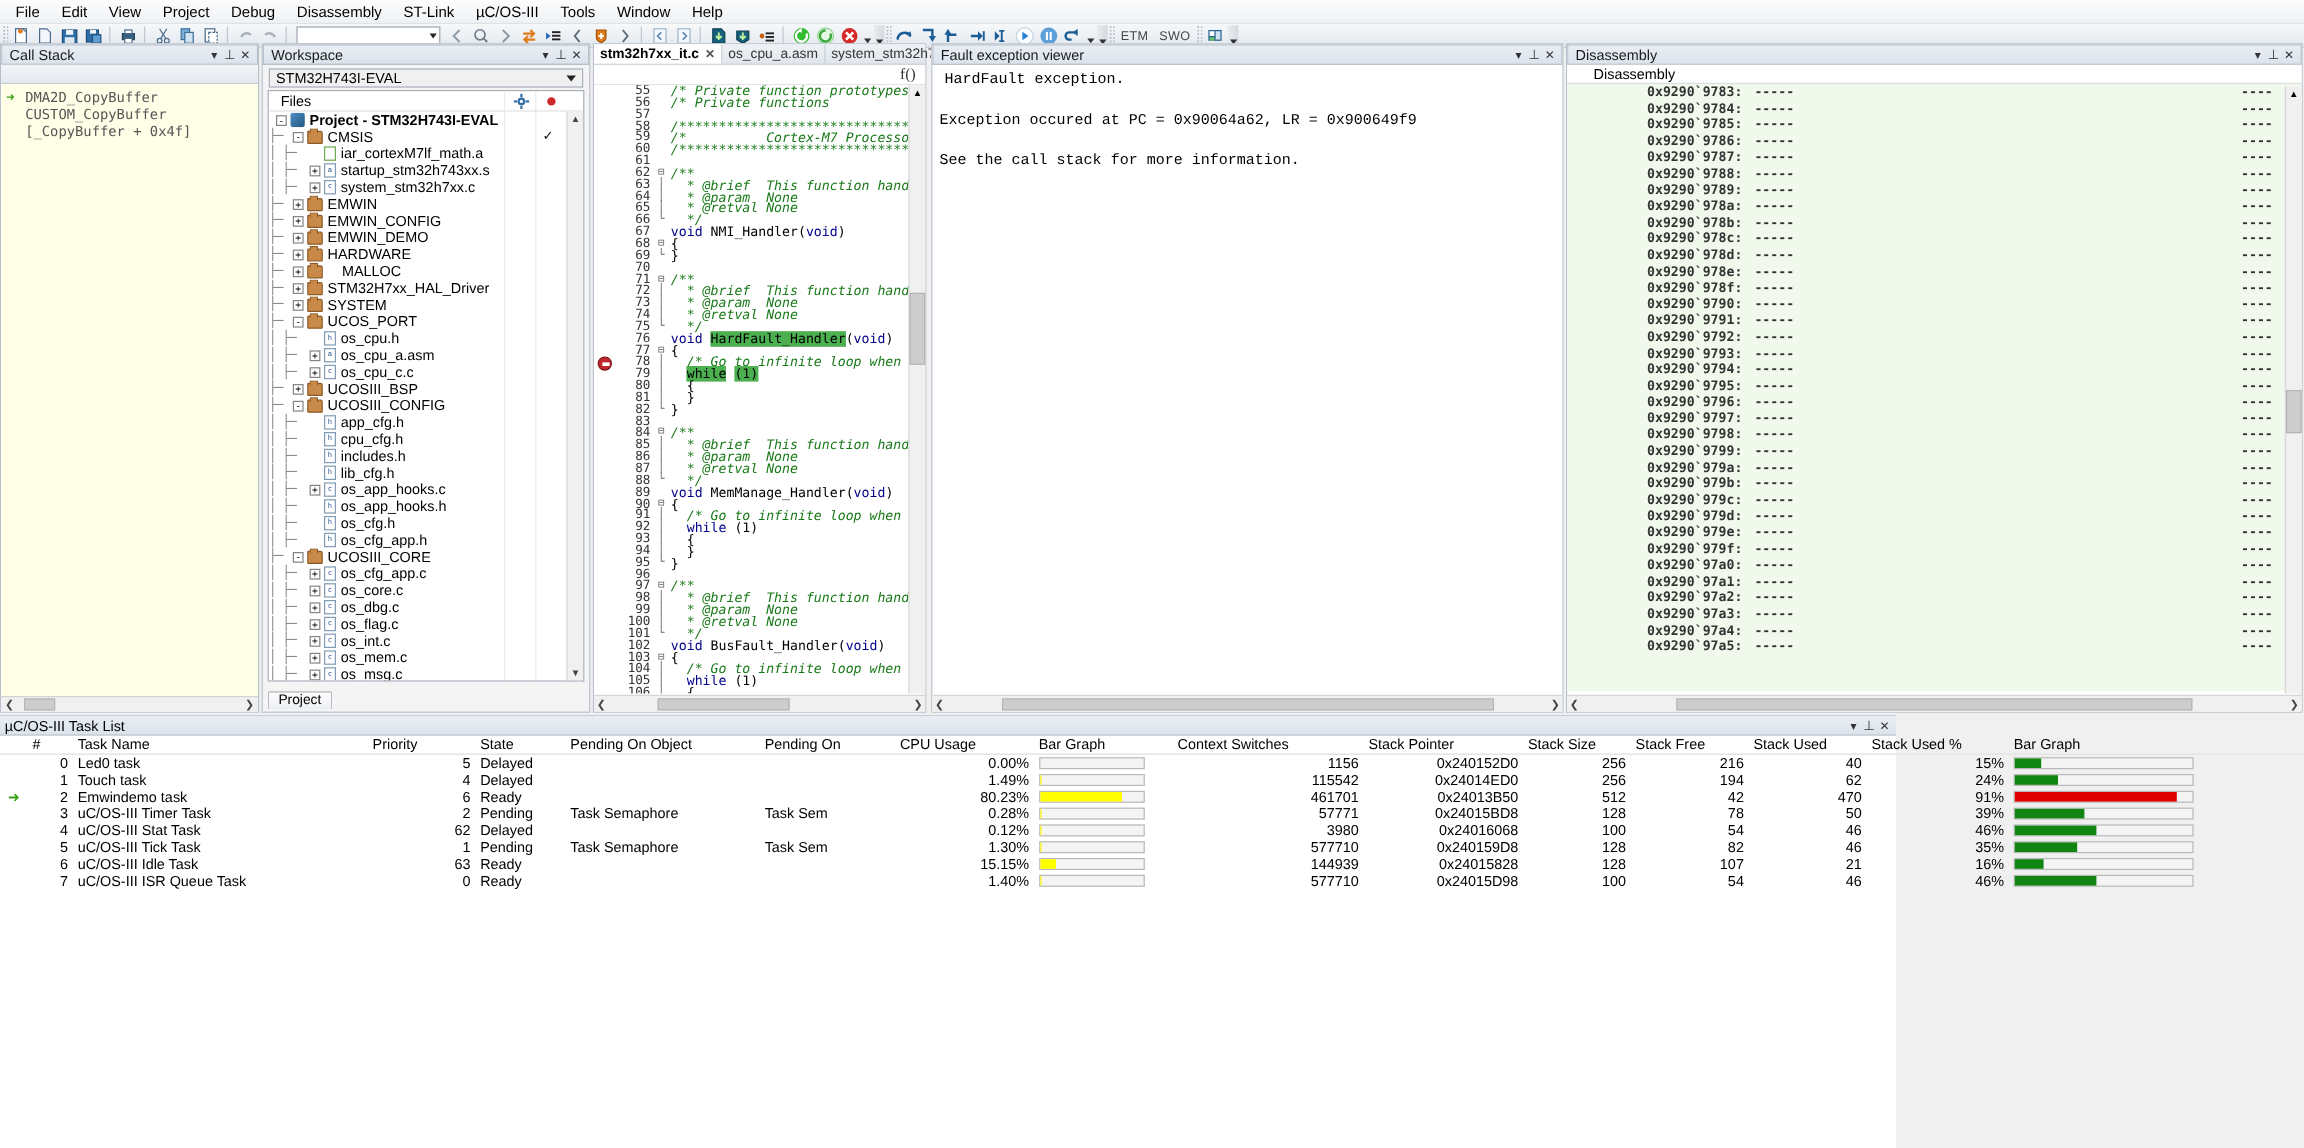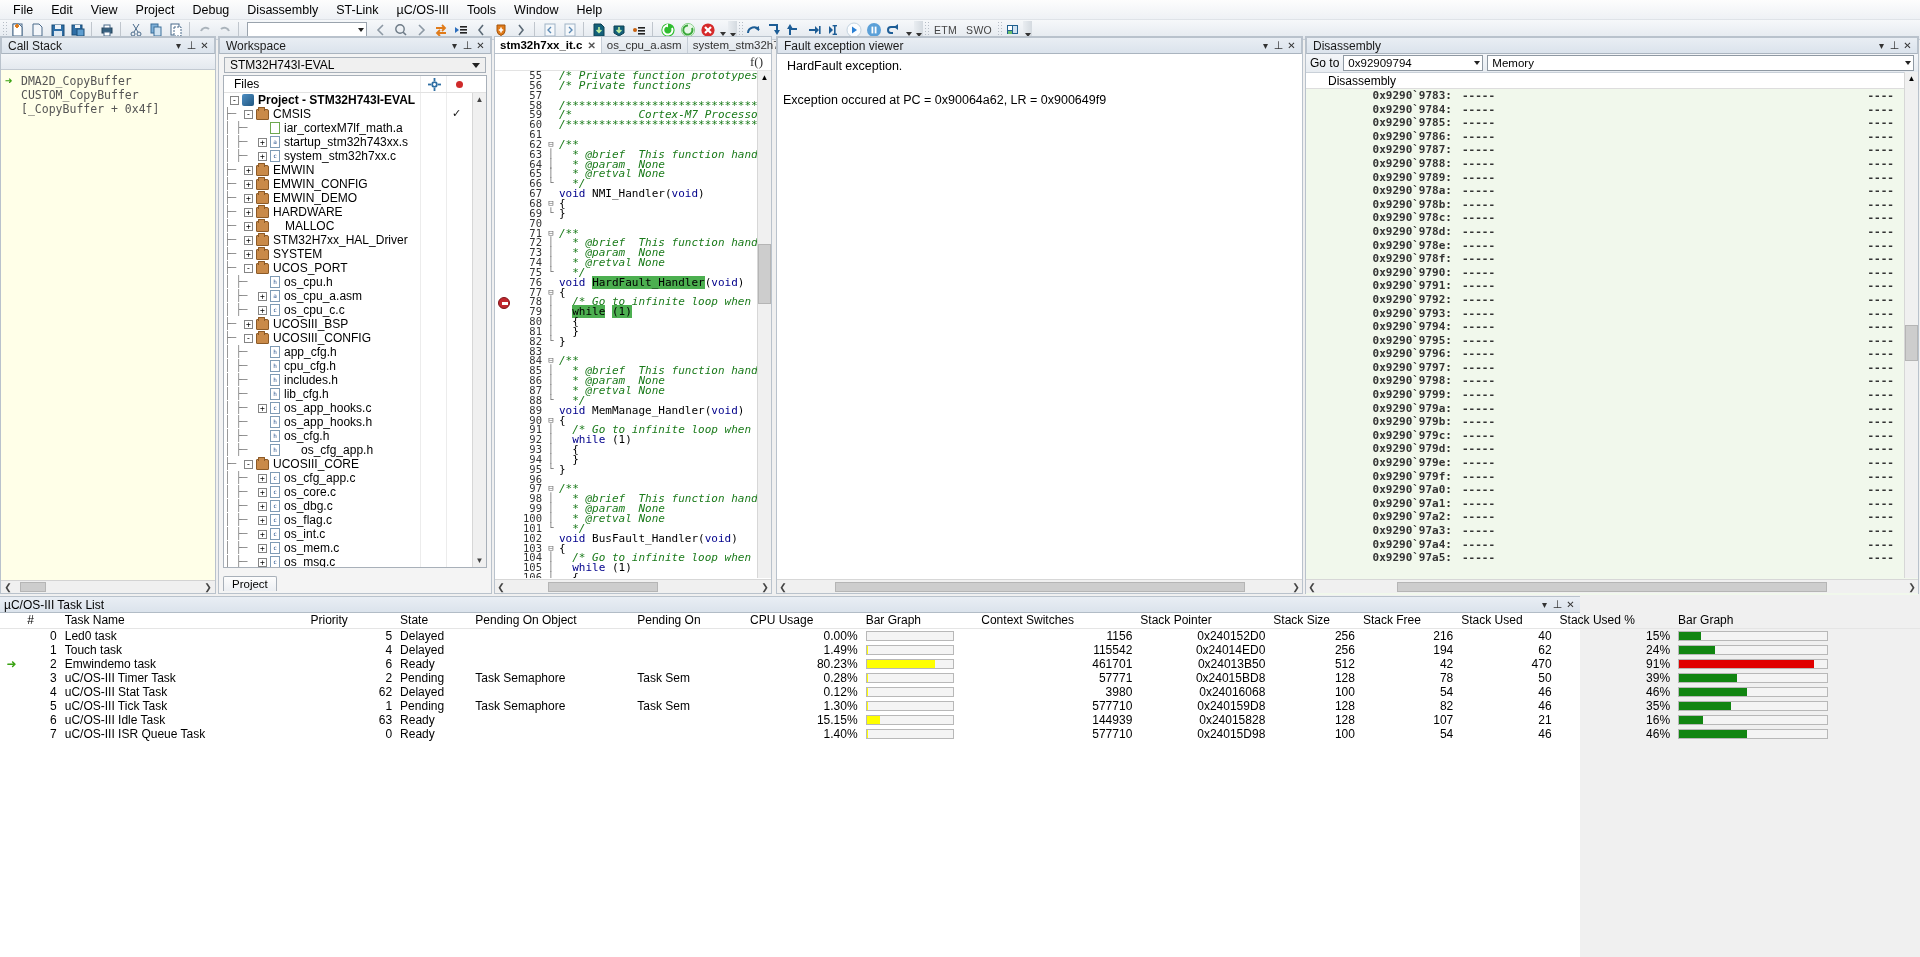--- a/index.html
+++ b/index.html
@@ -123,21 +123,21 @@
   .c-txt { color:#000; }
   .c-hl  { background:#4caf50; color:#000; }
   .ed-vscroll{ position:absolute; right:0; top:34px; bottom:15px; width:14px; background:#f0f0f0; border-left:1px solid #d7d7d7;}
   .ed-hscroll{ position:absolute; left:0; right:0; bottom:0; height:14px; background:#f0f0f0; border-top:1px solid #d7d7d7; display:flex; align-items:center; justify-content:space-between;}
   .bp-dot { position:absolute; left:3px; width:12px; height:12px; border-radius:50%; background:#c1272d; border:1px solid #7d1419;}
   .bp-dot:after{content:"";position:absolute;left:3px;top:4px;width:6px;height:3px;background:#fff;}
 
   
   #faultviewer { left:776px; top:36px; width:527px; height:558px; border:1px solid #b9c2cc; background:#fff;}
   .fv-body { padding:4px 2px 0 4px; font-size:12.5px; }
-  .fv-line { padding:1px 2px; line-height:15px; }
+  .fv-line { padding:1px 2px; line-height:15px;font-family:Liberation Mono, monospace; }
   .fv-line.sel { background:#808080; color:#fff; padding-left:6px;}
   .fv-scroll-h { position:absolute; left:0; right:0; bottom:0; height:14px; background:#f0f0f0; border-top:1px solid #d7d7d7; display:flex; align-items:center; justify-content:space-between;}
 
   
   #disasm { left:1305px; top:36px; width:614px; height:558px; border:1px solid #b9c2cc; background:#fff;}
   .da-bar { height:19px; background:linear-gradient(#f4f6f9,#e7ecf1); border-bottom:1px solid #c9d0d8; display:flex; align-items:center; gap:4px; padding:0 4px;}
   .da-bar .lbl { font-size:12px; }
   .da-combo { width:140px; height:16px; background:#fff; border:1px solid #8f99a3; display:flex; align-items:center; padding:0 2px 0 4px; font-size:11.5px;}
   .da-combo .sp{flex:1}
   .da-combo .car{border-left:3px solid transparent;border-right:3px solid transparent;border-top:4px solid #222;}
@@ -677,21 +677,21 @@
             <span style="display: inline-block; width: 9px;"></span>
             <span style="width: 3px; display: inline-block;"></span>
             <span class="fileico">h</span>
             <span style="margin-left: 4px;">os_cfg.h</span>
           </div>
           <div class="trow">
             <span class="lead" style="display: inline-block; width: 34px;">│ ├─</span>
             <span style="display: inline-block; width: 9px;"></span>
             <span style="width: 3px; display: inline-block;"></span>
             <span class="fileico">h</span>
-            <span style="margin-left: 21px;">os_cfg_app.h</span>
+            <span style="margin-left: 4px;">os_cfg_app.h</span>
           </div>
           <div class="trow">
             <span class="lead" style="display: inline-block; width: 20px;">├─</span>
             <span class="tog">-</span>
             <span style="width: 3px; display: inline-block;"></span>
             <span class="folder"></span>
             <span style="margin-left: 4px;">UCOSIII_CORE</span>
           </div>
           <div class="trow">
             <span class="lead" style="display: inline-block; width: 34px;">│ ├─</span>
@@ -902,48 +902,36 @@
       <span class="sp"></span>
       <span class="ptbtn">▾</span>
       <span class="ptbtn pin">⊥</span>
       <span class="ptbtn">✕</span>
     </div>
     <div class="fv-body" id="fv-body">
         <div class="fv-line" style="padding-left: 6px;">HardFault exception.</div>
         <div class="fv-line">&nbsp;</div>
         <div class="fv-line">Exception occured at PC = 0x90064a62, LR = 0x900649f9</div>
         <div class="fv-line">&nbsp;</div>
+        <div class="fv-line">See the call stack for more information.</div>
       </div>
     <div class="fv-scroll-h">
       <span class="sb-arrow">❮</span>
       <span class="sb-thumb" style="width:410px;"></span>
       <span class="sb-arrow">❯</span>
     </div>
   </div>
 
   <div class="panel" id="disasm">
     <div class="ptitle">
       <span>Disassembly</span>
       <span class="sp"></span>
       <span class="ptbtn">▾</span>
       <span class="ptbtn pin">⊥</span>
       <span class="ptbtn">✕</span>
-    </div>
-    <div class="da-bar">
-      <span class="lbl">Go to</span>
-      <span class="da-combo">
-        <span>0x92909794</span>
-        <span class="sp"></span>
-          <span class="car"></span>
-      </span>
-      <span class="da-mem">
-        <span>Memory</span>
-        <span class="sp"></span>
-          <span class="car"></span>
-      </span>
     </div>
     <div class="da-hdr">Disassembly</div>
     <div class="da-rows" id="da-rows">
         <div class="da-row">
           <span class="addr">0x9290`9783:</span>
           <span class="d1">-----</span>
           <span class="d2">----</span>
         </div>
         <div class="da-row">
           <span class="addr">0x9290`9784:</span>

